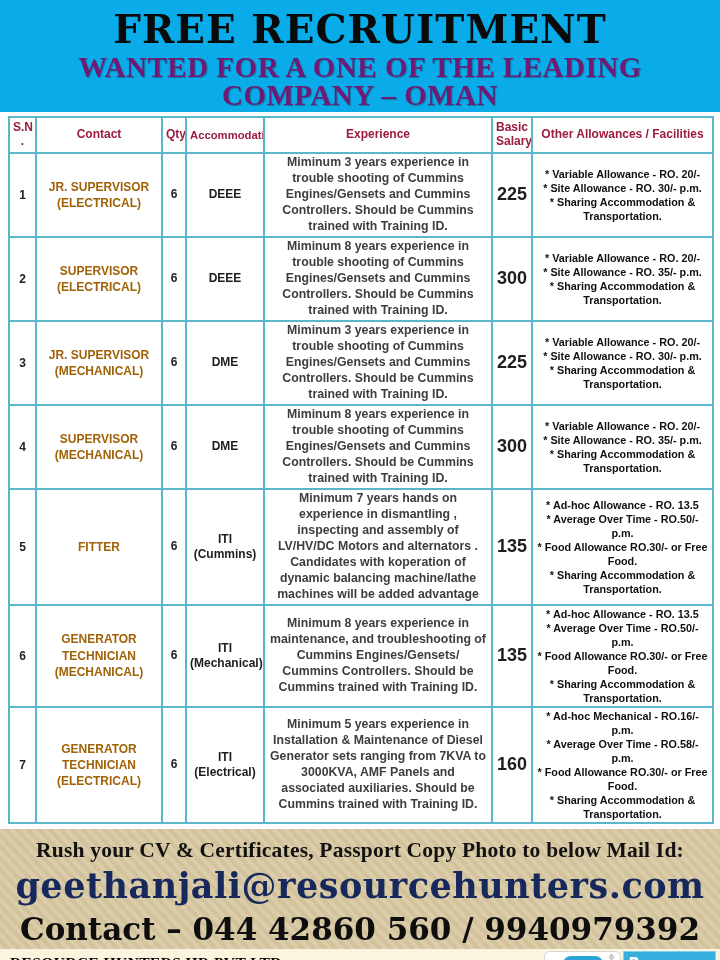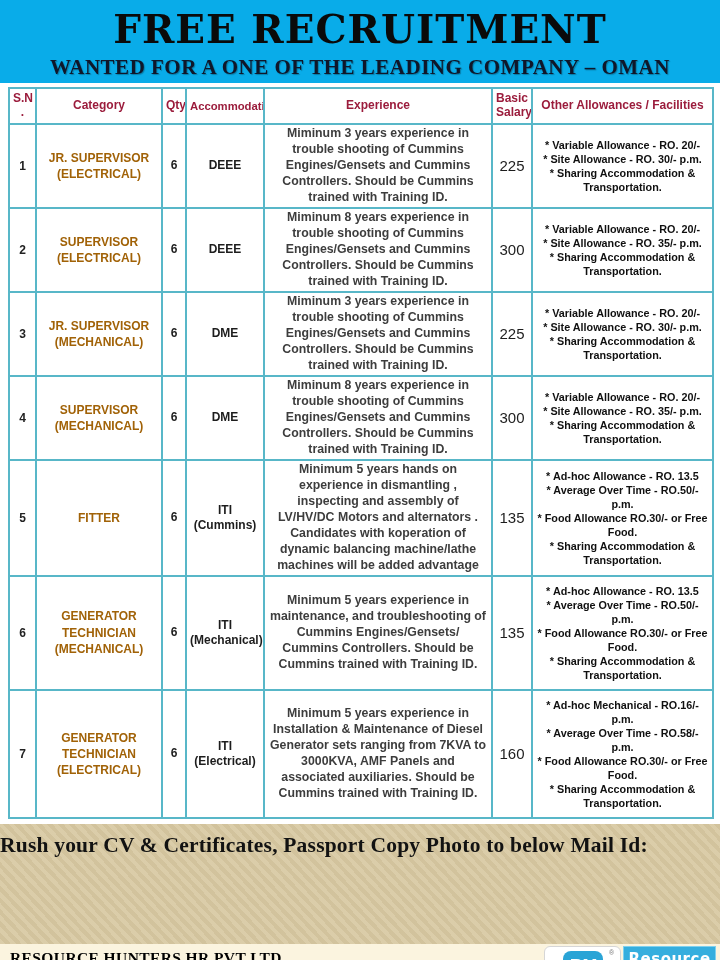--- a/index.html
+++ b/index.html
@@ -1,45 +1,45 @@
 <!DOCTYPE html>
 <html><head>
 <meta charset="utf-8">
 <style>
   html,body{margin:0;padding:0;}
   body{width:720px;height:960px;overflow:hidden;background:#ffffff;font-family:"Liberation Sans",sans-serif;}
 
   
-  .banner{height:83px;background:#09ace9;text-align:center;}
+  .banner{height:112px;background:#09ace9;text-align:center;}
   .banner .title{font-family:"DejaVu Serif",serif;font-weight:bold;font-size:39px;line-height:48px;color:#0a0a0a;padding-top:5px;letter-spacing:1px;}
-  .banner .subtitle{font-family:"Liberation Serif",serif;font-weight:bold;font-size:21px;line-height:28px;color:#0f172a;letter-spacing:.5px;text-shadow:1px 1px 1px rgba(0,0,0,.28);}
+  .banner .subtitle{font-family:"Liberation Serif",serif;font-weight:bold;font-size:29px;line-height:28px;color:#701a75;letter-spacing:.5px;text-shadow:1px 1px 1px rgba(0,0,0,.28);}
 
   
   table{border-collapse:collapse;table-layout:fixed;width:704px;margin:4px 8px 0 8px;}
   th,td{border:2px solid #58b7c8;background:#ffffff;padding:1px 3px;text-align:center;vertical-align:middle;overflow:hidden;}
   th{color:#9b1c3c;font-size:12px;line-height:1.15;font-family:"Liberation Sans",sans-serif;}
   tr.hdr{height:36px;}
   tbody tr:nth-child(1){height:65px;}
   tbody tr:nth-child(2){height:67px;}
   tbody tr:nth-child(3){height:66px;}
   tbody tr:nth-child(4){height:67px;}
   tbody tr:nth-child(5){height:113px;}
   tbody tr:nth-child(6){height:92px;}
   tbody tr:nth-child(7){height:105px;}
   .pre{white-space:pre-line;margin-left:36px;}
   td.sn{font-weight:bold;font-size:12px;color:#222;}
   td.cat{color:#a16207;font-weight:bold;font-size:12px;line-height:1.35;}
   td.qty,td.qual{font-weight:bold;font-size:12px;color:#1d1d1d;line-height:1.25;}
   td.exp{color:#3d3d3d;font-weight:bold;font-size:12.3px;line-height:1.3;padding:1px 5px;}
-  td.sal{font-weight:normal;font-size:15px;color:#1d1d1d;}
-  td.allow{font-weight:bold;font-size:10.8px;color:#101010;line-height:1.3;padding:7px 4px;}
+  td.sal{font-weight:bold;font-size:18px;color:#1d1d1d;}
+  td.allow{font-weight:bold;font-size:10.8px;color:#101010;line-height:1.3;padding:1px 4px;}
   .allow-line{display:block;}
 
   
-  .tan{height:120px;margin-top:5px;
+  .tan{height:120px;margin-top:5px;text-align:center;
        background:repeating-linear-gradient(47deg,rgba(255,255,255,.07) 0 4px,rgba(98,80,40,.05) 4px 8px),#d8c9a3;}
   .rush{font-family:"Liberation Serif",serif;font-weight:bold;font-size:21.5px;color:#121212;padding-top:9px;letter-spacing:.2px;}
   .email{font-family:"DejaVu Serif",serif;font-weight:bold;font-size:35px;line-height:46px;color:#17285d;letter-spacing:.5px;}
   .contact{font-family:"DejaVu Serif",serif;font-weight:bold;font-size:31px;line-height:40px;color:#0e0e0e;}
 
   
   .footer{position:relative;height:126px;background:#fbf4df;}
   .company{position:absolute;left:10px;top:5px;font-family:"Liberation Serif",serif;font-weight:bold;font-size:15.5px;color:#000;text-decoration:underline;letter-spacing:.4px;}
 
   .logo-wrap{position:absolute;right:4px;top:2px;width:172px;}
@@ -65,21 +65,21 @@
       <col style="width:24px">
       <col style="width:78px">
     <col style="width:228px">
       <col style="width:40px">
       <col style="width:181px">
   </colgroup>
   <thead>
     <tr class="hdr">
       <th class="pre">S.N
 .</th>
-      <th>Category</th>
+      <th>Contact</th>
       <th>Qty</th>
       <th style="font-size:11.3px">Accommodation</th>
       <th>Experience</th>
       <th class="pre">Basic
 Salary</th>
       <th>Other Allowances / Facilities</th>
     </tr>
   </thead>
   <tbody>
     <tr>
@@ -136,38 +136,38 @@
         <span class="allow-line">* Variable Allowance  - RO. 20/-</span>
         <span class="allow-line">* Site Allowance - RO. 35/- p.m.</span>
         <span class="allow-line">* Sharing Accommodation &amp; Transportation.</span>
       </td>
     </tr>
     <tr>
       <td class="sn">5</td>
       <td class="cat pre">FITTER</td>
       <td class="qty">6</td>
       <td class="qual pre">ITI (Cummins)</td>
-      <td class="exp">Minimum 5 years hands on  experience  in  dismantling , inspecting  and  assembly of LV/HV/DC Motors  and alternators . Candidates with koperation of dynamic  balancing machine/lathe  machines   will be added advantage</td>
+      <td class="exp">Minimum 7 years hands on  experience  in  dismantling , inspecting  and  assembly of LV/HV/DC Motors  and alternators . Candidates with koperation of dynamic  balancing machine/lathe  machines   will be added advantage</td>
       <td class="sal">135</td>
       <td class="allow">
         <span class="allow-line">* Ad-hoc Allowance  - RO. 13.5</span>
         <span class="allow-line">* Average Over Time - RO.50/- p.m.</span>
         <span class="allow-line">* Food Allowance RO.30/- or Free Food.</span>
         <span class="allow-line">* Sharing Accommodation &amp; Transportation.</span>
       </td>
     </tr>
     <tr>
       <td class="sn">6</td>
       <td class="cat pre">GENERATOR
 TECHNICIAN
 (MECHANICAL)</td>
       <td class="qty">6</td>
       <td class="qual pre">ITI
 (Mechanical)</td>
-      <td class="exp">Minimum 5 years  experience in maintenance, and troubleshooting of Cummins Engines/Gensets/ Cummins Controllers.  Should be Cummins trained with Training ID.</td>
+      <td class="exp">Minimum 8 years  experience in maintenance, and troubleshooting of Cummins Engines/Gensets/ Cummins Controllers.  Should be Cummins trained with Training ID.</td>
       <td class="sal">135</td>
       <td class="allow">
         <span class="allow-line">* Ad-hoc Allowance  - RO. 13.5</span>
         <span class="allow-line">* Average Over Time - RO.50/- p.m.</span>
         <span class="allow-line">* Food Allowance RO.30/- or Free Food.</span>
         <span class="allow-line">* Sharing Accommodation &amp; Transportation.</span>
       </td>
     </tr>
     <tr>
       <td class="sn">7</td>
@@ -184,20 +184,22 @@
         <span class="allow-line">* Average Over Time - RO.58/- p.m.</span>
         <span class="allow-line">* Food Allowance RO.30/- or Free Food.</span>
         <span class="allow-line">* Sharing Accommodation &amp; Transportation.</span>
       </td>
     </tr>
   </tbody>
 </table>
 
 <div class="tan">
   <div class="rush">Rush your CV &amp; Certificates, Passport Copy Photo to below Mail  Id:</div>
+  <div class="email">geethanjali@resourcehunters.com</div>
+  <div class="contact">Contact – 044 42860 560 / 9940979392</div>
 </div>
 
 <div class="footer">
   <div class="company">RESOURCE HUNTERS HR PVT LTD</div>
 
   <div class="logo-wrap">
     <div class="logo-cards">
       <div class="logo-white">
         <span class="reg">®</span>
         <div class="rh-mark">RH</div>

